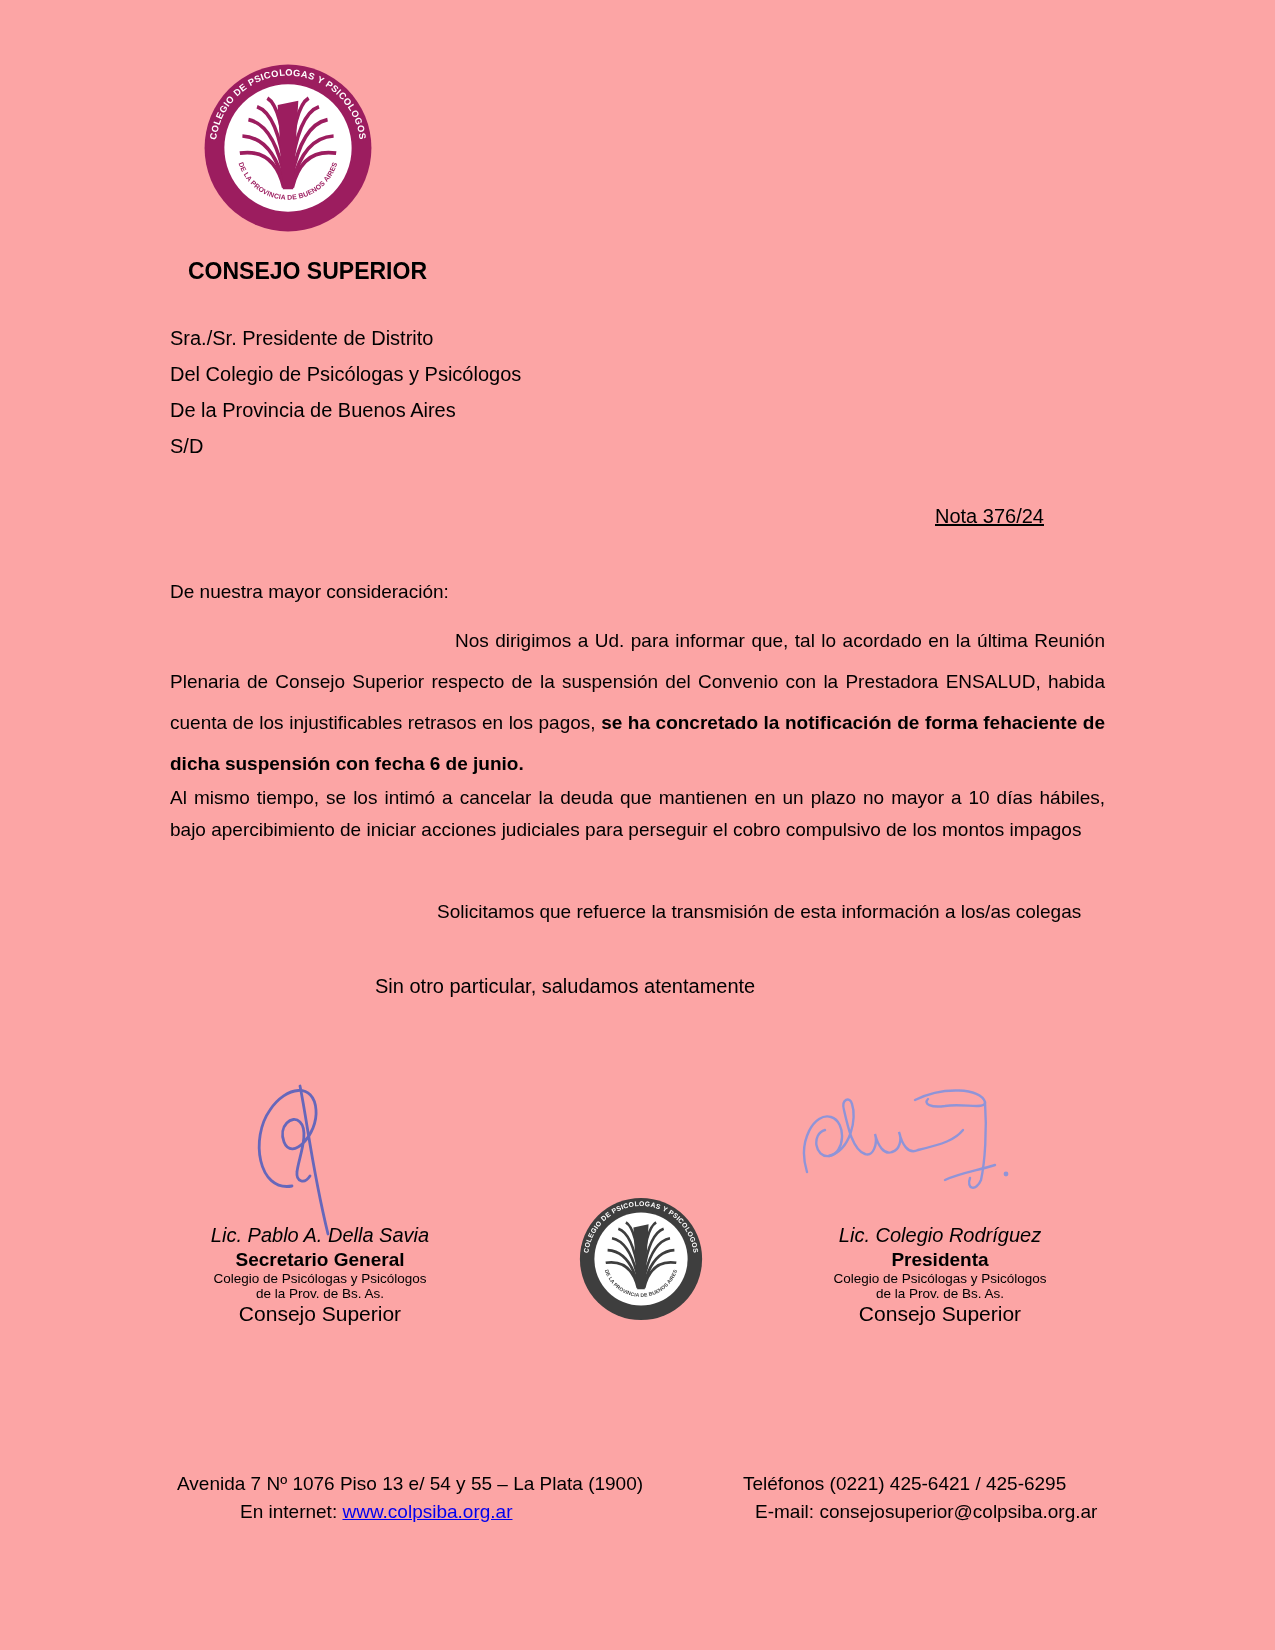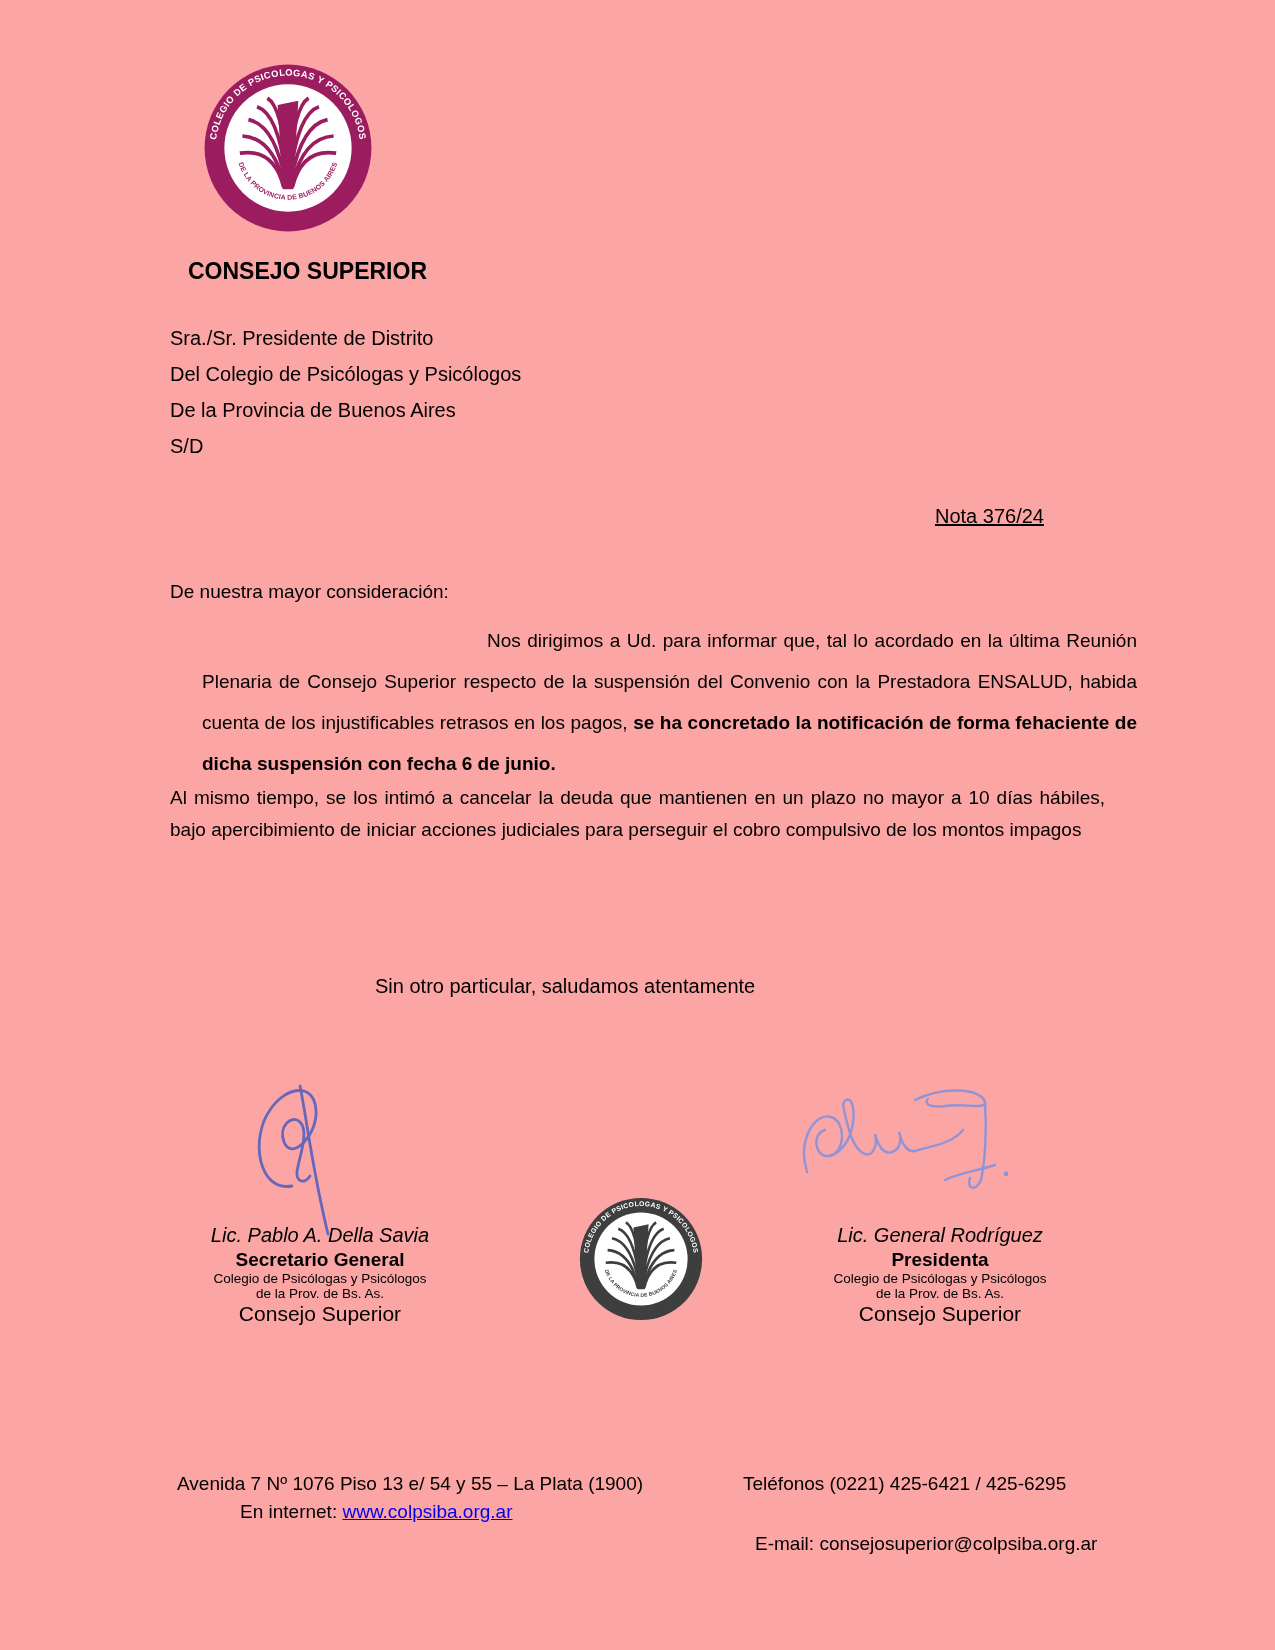--- a/index.html
+++ b/index.html
@@ -24,21 +24,21 @@
   .org-title { position:absolute; left:188px; top:258px; font-size:23px; font-weight:bold; }
 
   .recipient { position:absolute; left:170px; top:320px; font-size:20px; line-height:36px; }
 
   .nota { position:absolute; left:935px; top:505px; font-size:20px;text-decoration:underline; }
 
   .salutation { position:absolute; left:170px; top:581px; font-size:19px; }
 
   .para { position:absolute; left:170px; width:935px; font-size:19px;
           text-align:justify; }
-  .para1 { top:620px; line-height:41px; text-indent:285px;margin-left:32px; }
+  .para1 { top:620px; line-height:41px; text-indent:285px; }
   .para2 { top:782px; line-height:32px; }
   .para3 { top:890px; line-height:43px; text-indent:267px; }
   .bold { font-weight:bold; }
 
   .closing { position:absolute; left:375px; top:975px; font-size:20px; }
 
   .sig-ink-left  { position:absolute; left:240px; top:1068px; width:120px; height:176px; }
   .sig-ink-right { position:absolute; left:795px; top:1070px; width:230px; height:150px; }
 
   .sig-block { position:absolute; top:1222px; width:250px; text-align:center; }
@@ -46,21 +46,21 @@
   .sig-block.right { left:815px; }
   .sig-name   { font-size:20px; font-style:italic; line-height:26px; }
   .sig-title  { font-size:19px; font-weight:bold; line-height:23px; }
   .sig-org    { font-size:13.5px; line-height:15px; }
   .sig-unit   { font-size:21px; line-height:26px; }
 
   .footer { position:absolute; font-size:19px; }
   .f-addr  { left:177px; top:1473px; }
   .f-web   { left:240px; top:1501px; }
   .f-tel   { left:743px; top:1473px; }
-  .f-mail  { left:755px; top:1501px;margin-top:32px; }
+  .f-mail  { left:755px; top:1501px; }
   .weblink { color:var(--link,#0000EE); text-decoration:underline; cursor:pointer; }
 </style>
 </head>
 <body>
 
 <div class="page">
 
   <svg class="defs-svg" aria-hidden="true">
     <defs>
       <g id="logo-artwork">
@@ -101,20 +101,21 @@
   </div>
 
   <div class="nota">Nota 376/24</div>
 
   <div class="salutation">De nuestra mayor consideración:</div>
 
   <div class="para para1"><span>Nos dirigimos a Ud. para informar que, tal lo acordado en la última Reunión Plenaria de Consejo Superior respecto de la suspensión del Convenio con la Prestadora ENSALUD, habida cuenta de los injustificables retrasos en los pagos, </span><span class="bold">se ha concretado la notificación de forma fehaciente de dicha suspensión con fecha 6 de junio.</span></div>
 
   <div class="para para2">Al mismo tiempo, se los intimó a cancelar la deuda que mantienen en un plazo no mayor a 10 días hábiles, bajo apercibimiento de iniciar acciones judiciales para perseguir el cobro compulsivo de los montos impagos</div>
 
+  <div class="para para3">Solicitamos que refuerce la transmisión de esta información a los/as colegas</div>
 
   <div class="closing">Sin otro particular, saludamos atentamente</div>
 
   <svg class="sig-ink-left" viewBox="0 0 120 176">
     <g fill="none" stroke="var(--ink_left,#5661BE)" stroke-width="2.8" stroke-linecap="round" opacity="0.9">
       <path d="M52,118 C18,124 10,70 30,42 C46,18 74,14 76,42 C78,66 52,94 44,74 C38,58 52,46 60,54 C70,64 58,92 57,104 C56,113 64,117 70,108"></path>
       <path d="M60,18 C68,58 72,100 88,166"></path>
     </g>
   </svg>
 
@@ -138,21 +139,21 @@
     <div class="sig-org">Colegio de Psicólogas y Psicólogos</div>
     <div class="sig-org">de la Prov. de Bs. As.</div>
     <div class="sig-unit">Consejo Superior</div>
   </div>
 
   <svg class="logo-stamp" viewBox="0 0 200 200">
     <use href="#logo-artwork"></use>
   </svg>
 
   <div class="sig-block right">
-    <div class="sig-name">Lic. General Rodríguez</div>
+    <div class="sig-name">Lic. Colegio Rodríguez</div>
     <div class="sig-title">Presidenta</div>
     <div class="sig-org">Colegio de Psicólogas y Psicólogos</div>
     <div class="sig-org">de la Prov. de Bs. As.</div>
     <div class="sig-unit">Consejo Superior</div>
   </div>
 
   <div class="footer f-addr">Avenida 7 Nº 1076 Piso 13 e/ 54 y 55 – La Plata (1900)</div>
   <div class="footer f-web"><span>En internet: </span><a class="weblink">www.colpsiba.org.ar</a></div>
   <div class="footer f-tel">Teléfonos (0221) 425-6421 / 425-6295</div>
   <div class="footer f-mail">E-mail: consejosuperior@colpsiba.org.ar</div>

